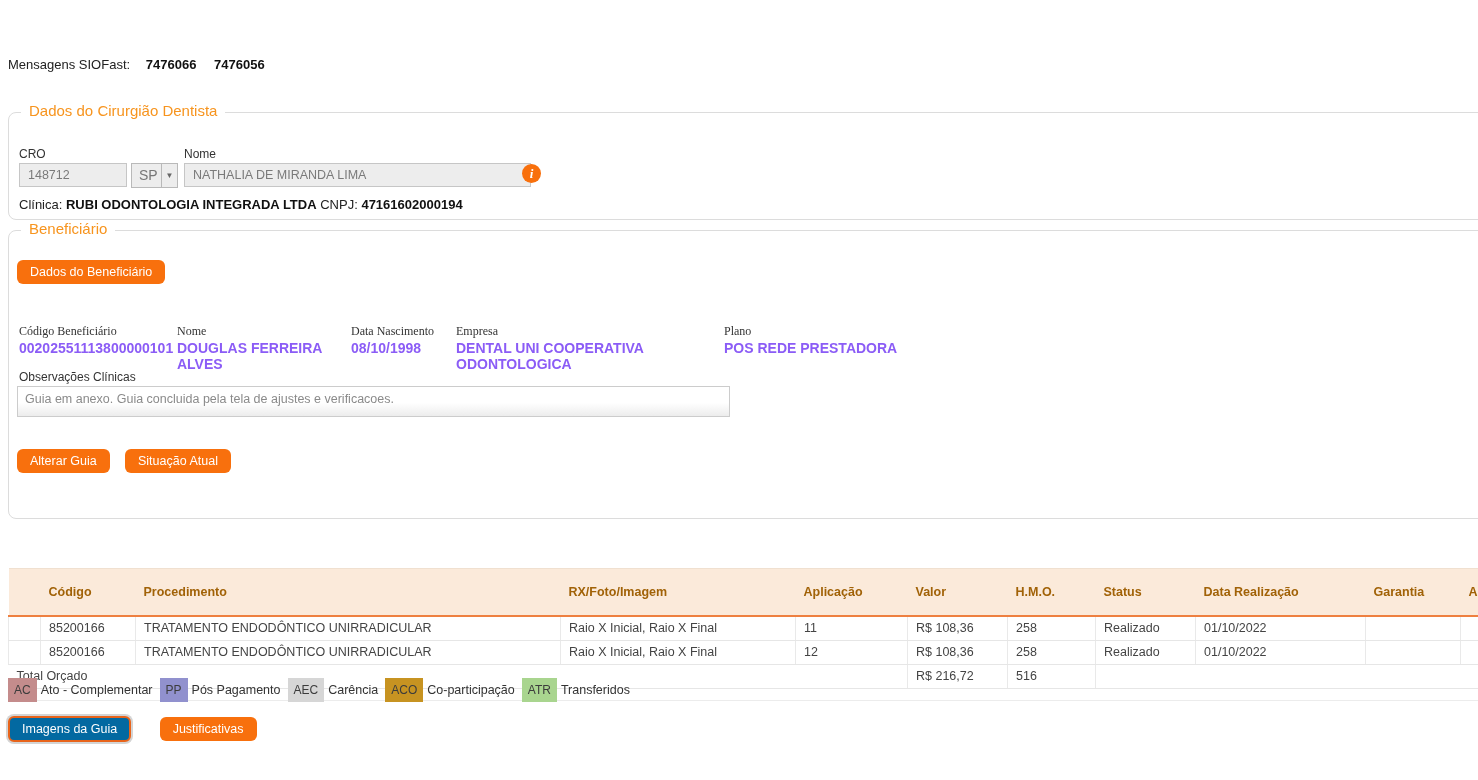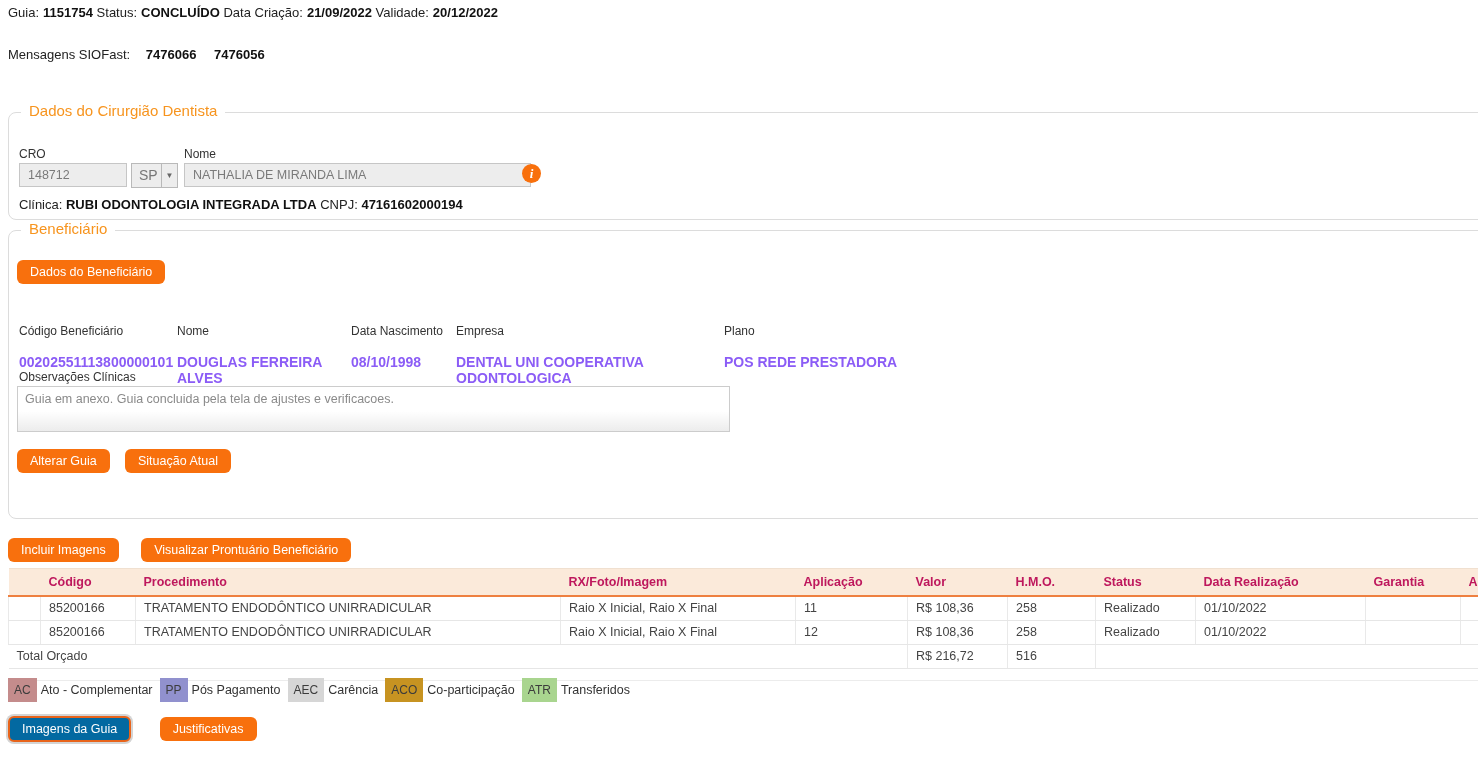--- a/index.html
+++ b/index.html
@@ -4,21 +4,21 @@
 <style>
   * { margin:0; padding:0; box-sizing:border-box; }
   html,body { background:#fff; }
   body { font-family:"Liberation Sans","DejaVu Sans",sans-serif; color:#333; }
   #page { position:relative; width:1478px; height:780px; overflow:hidden; background:#fff; }
 
   
   .topline { position:absolute; left:8px; top:5px; font-size:13px; color:#222; }
   .topline b, .msgline b { color:#111; }
   .topline span, .msgline span { margin-right:4px; }
-  .msgline { position:absolute; left:8px; top:47px; font-size:13px; color:#222; }
+  .msgline { position:absolute; left:8px; top:57px; font-size:13px; color:#222; }
   .msgline b { margin-right:14px; }
   .msgline b:first-of-type { margin-left:8px; }
 
   
   .fieldset { position:absolute; border:1px solid #dcdcdc; border-radius:8px; background:#fff; }
   .fs-legend { position:absolute; top:-11px; left:12px; background:#fff; padding:0 8px;
                color:#f7941e; font-size:15px; }
   #fs-dentista { left:8px; top:112px; right:-16px; height:108px; }
   #fs-benef   { left:8px; top:230px; right:-16px; height:289px; }
 
@@ -41,38 +41,38 @@
   .clinica-line { position:absolute; font-size:13px; color:#222; }
   .clinica-line b { color:#111; }
 
   .btn { display:inline-block; background:#f8700d; color:#fff; border:none; border-radius:6px;
          font-size:12.5px; font-family:"Liberation Sans",sans-serif; padding:5px 13px;
          cursor:pointer; text-align:center; }
   .btn.abs { position:absolute; }
 
   
   .bcol { position:absolute; font-size:12px; color:#333; }
-  .bcol .lab { display:block; margin-bottom:16px; }
+  .bcol .lab { display:block; margin-bottom:1px;font-family:Liberation Serif, serif; }
   .bcol .val { display:block; font-size:14px; color:#8b5cf6;font-weight:bold; }
 
   .obs-label { position:absolute; font-size:12px; color:#333; }
-  .obs-area { position:absolute; width:713px; height:46px; border:1px solid #ccc;
+  .obs-area { position:absolute; width:713px; height:31px; border:1px solid #ccc;
               background:linear-gradient(#ffffff 55%, #ececec); color:#8a8a8a;
               font-size:12.5px; padding:5px 7px; resize:none;
               font-family:"Liberation Sans",sans-serif; outline:none; }
 
   
   .act-row { position:absolute; left:8px; top:538px; }
   .act-row .btn { margin-right:18px; }
 
   
   .proc-table { position:absolute; left:8px; top:568px; width:1492px;
                 border-collapse:collapse; table-layout:fixed; font-size:12.5px; }
-  .proc-table th { background:#fbeada; color:#be185d; font-weight:bold; text-align:left;
-                   padding:6px 8px; border-top:1px solid #f0e0d0;
+  .proc-table th { background:#fbeada; color:#a16207; font-weight:bold; text-align:left;
+                   padding:16px 8px; border-top:1px solid #f0e0d0;
                    border-bottom:2px solid #ee8040; height:24px; }
   .proc-table td { padding:4px 8px; height:24px; color:#444; background:#fff;
                    border-bottom:1px solid #e6e6e6; border-right:1px solid #e9e9e9;
                    overflow:hidden; white-space:nowrap; }
   .proc-table td:first-child { border-left:1px solid #e9e9e9; }
   .proc-table tr.total-row td { border-right:none; border-left:none; }
   .proc-table tr.total-row td.bordered { border-left:1px solid #e9e9e9; border-right:1px solid #e9e9e9; }
   .proc-table tr.spacer-row td { height:12px; padding:0; border-right:none; border-left:none;
                                  border-bottom:1px solid #ececec; }
 
@@ -92,26 +92,20 @@
   .bottom-row { position:absolute; left:8px; top:716px; }
   .btn-gray { background:#0369a1; border:2px solid #e8641b; color:#fdfdfd;
               box-shadow:0 0 0 2px #d4d4d4; padding:4px 12px; }
   .bottom-row .btn { margin-right:24px; }
 </style>
 </head>
 <body>
 
 <div id="page">
 
-  <div class="topline">
-    <span>Guia:</span><b>1151754</b>
-    <span>Status:</span><b>CONCLUÍDO</b>
-    <span>Data Criação:</span><b>21/09/2022</b>
-    <span>Validade:</span><b>20/12/2022</b>
-  </div>
 
   <div class="msgline">
     <span>Mensagens SIOFast:</span>
     <b>7476066</b>
     <b>7476056</b>
   </div>
 
   <div class="fieldset" id="fs-dentista">
     <div class="fs-legend">Dados do Cirurgião Dentista</div>
 
@@ -164,24 +158,20 @@
       <span class="val">POS REDE PRESTADORA</span>
     </div>
 
     <div class="obs-label" style="left:10px; top:139px;">Observações Clínicas</div>
     <textarea class="obs-area" style="left: 8px; top: 155px;" readonly="">Guia em anexo. Guia concluida pela tela de ajustes e verificacoes.</textarea>
 
     <button class="btn abs" style="left:8px; top:218px;">Alterar Guia</button>
     <button class="btn abs" style="left:116px; top:218px;">Situação Atual</button>
   </div>
 
-  <div class="act-row">
-    <button class="btn">Incluir Imagens</button>
-    <button class="btn">Visualizar Prontuário Beneficiário</button>
-  </div>
 
   <table class="proc-table">
     <colgroup>
       <col style="width:32px">
         <col style="width:95px">
         <col style="width:425px">
         <col style="width:235px">
       <col style="width:112px">
         <col style="width:100px">
         <col style="width:88px">

